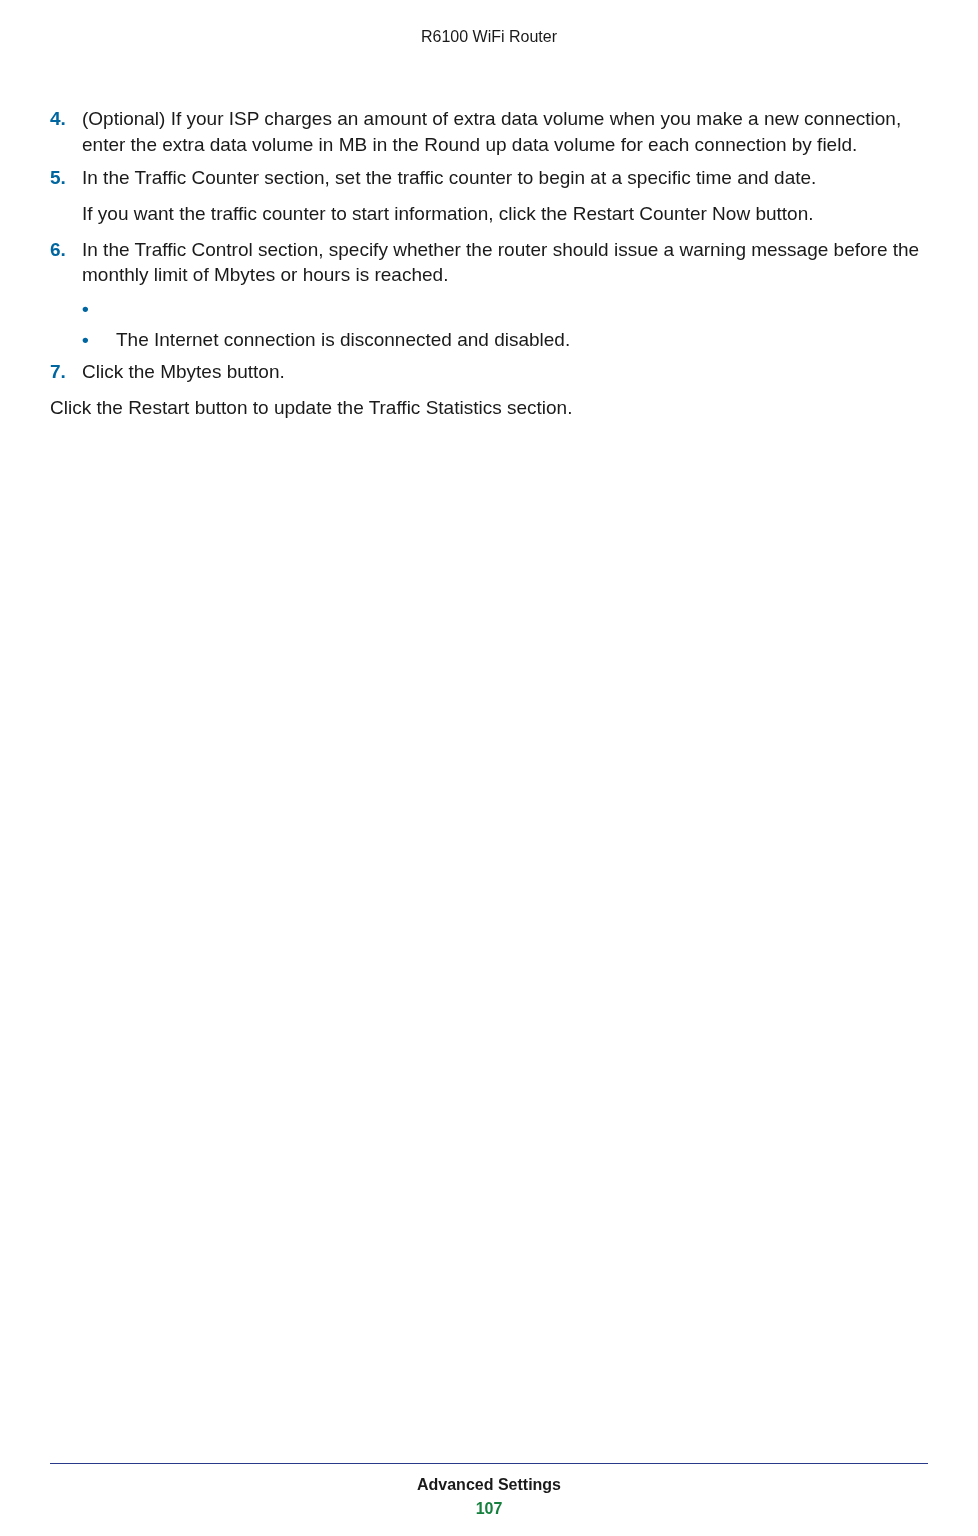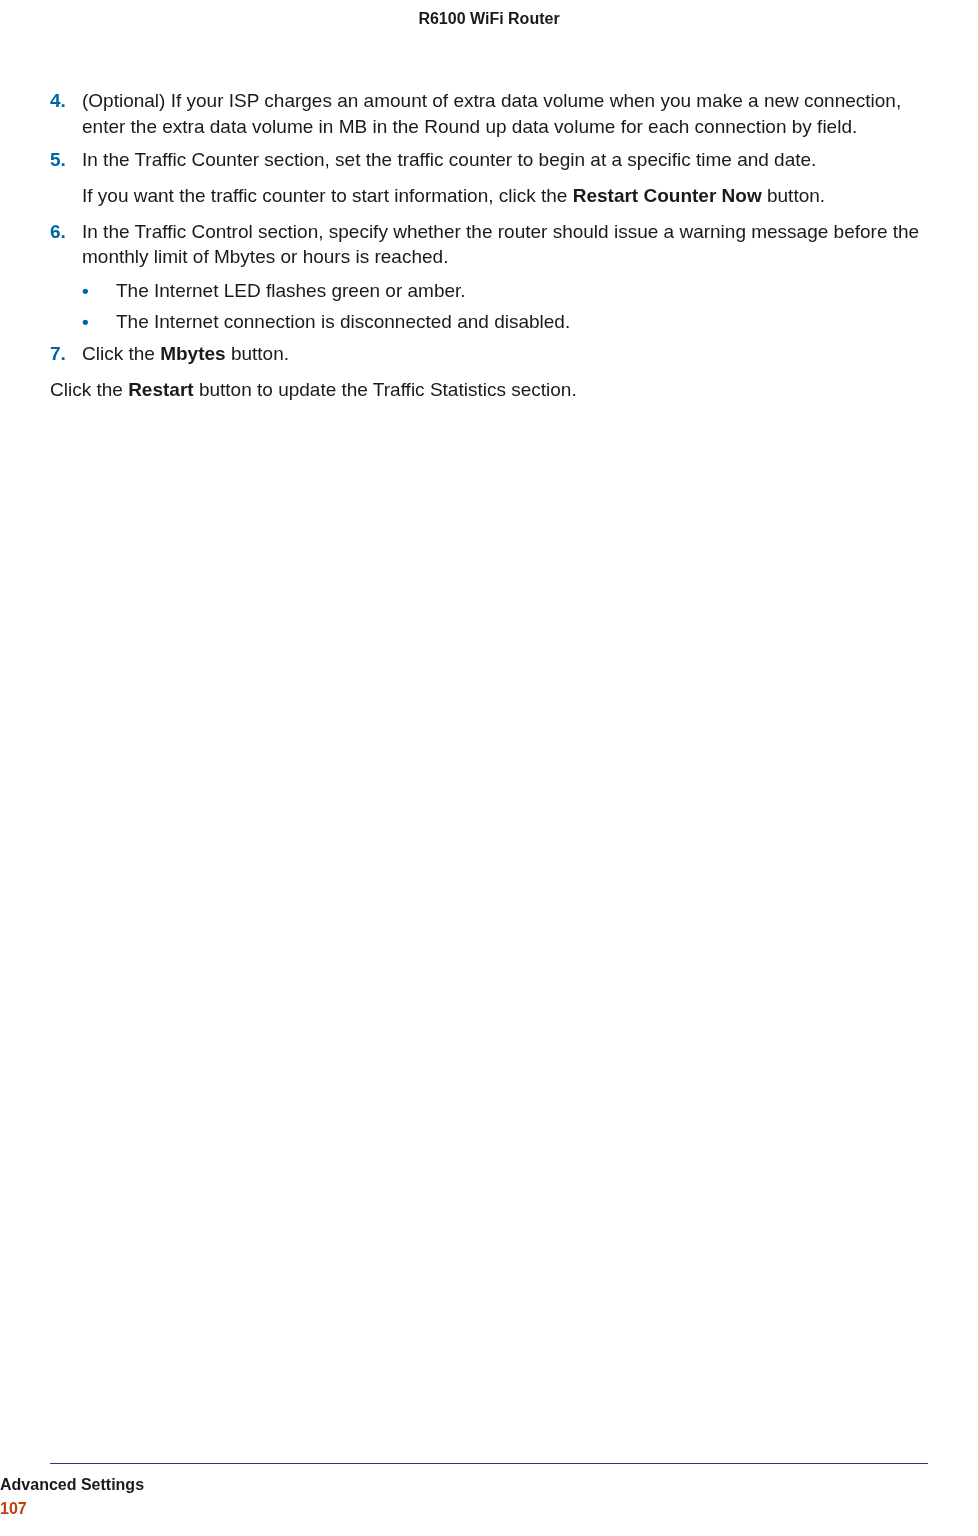--- a/index.html
+++ b/index.html
@@ -10,23 +10,23 @@
     body {
       font-family: Arial, Helvetica, sans-serif;
       width: 978px;
       height: 1536px;
       background: white;
       position: relative;
       color: #1a1a1a;
     }
     .header-title {
       text-align: center;
-      font-weight: bold;
+      font-weight: normal;
       font-size: 16px;
-      padding-top: 10px;
+      padding-top: 28px;
       padding-bottom: 60px;
     }
     .content {
       padding-left: 50px;
       padding-right: 50px;
       font-size: 19px;
       line-height: 1.35;
     }
     .list-item {
       display: flex;
@@ -55,40 +55,40 @@
       color: #0066a0;
       font-weight: bold;
       min-width: 34px;
       flex-shrink: 0;
     }
     .para {
       margin-top: 10px;
       margin-bottom: 10px;
     }
     .bold {
-      font-weight: bold;
+      font-weight: normal;
     }
     .footer {
       position: absolute;
       bottom: 18px;
       left: 0;
       right: 0;
-      text-align: left;
+      text-align: center;
     }
     .footer-line {
       border-top: 1.5px solid #2a3a8a;
       margin: 0 50px 12px 50px;
     }
     .footer-section {
       font-weight: bold;
       font-size: 16px;
       margin-bottom: 6px;
     }
     .footer-page {
-      color: #c2410c;
+      color: #15803d;
       font-weight: bold;
       font-size: 16px;
     }
   </style>
 </head>
 <body>
 
 <div class="header-title">R6100 WiFi Router</div>
 
 <div class="content">
@@ -108,21 +108,20 @@
   </div>
 
   <div class="list-item">
     <div class="list-number">6.</div>
     <div class="list-text">In the Traffic Control section, specify whether the router should issue a warning message before the monthly limit of Mbytes or hours is reached.</div>
   </div>
 
 
   <div class="bullet-item">
     <div class="bullet-marker">•</div>
-    <div>The Internet LED flashes green or amber.</div>
   </div>
 
   <div class="bullet-item">
     <div class="bullet-marker">•</div>
     <div>The Internet connection is disconnected and disabled.</div>
   </div>
 
   <div class="list-item">
     <div class="list-number">7.</div>
     <div class="list-text">

